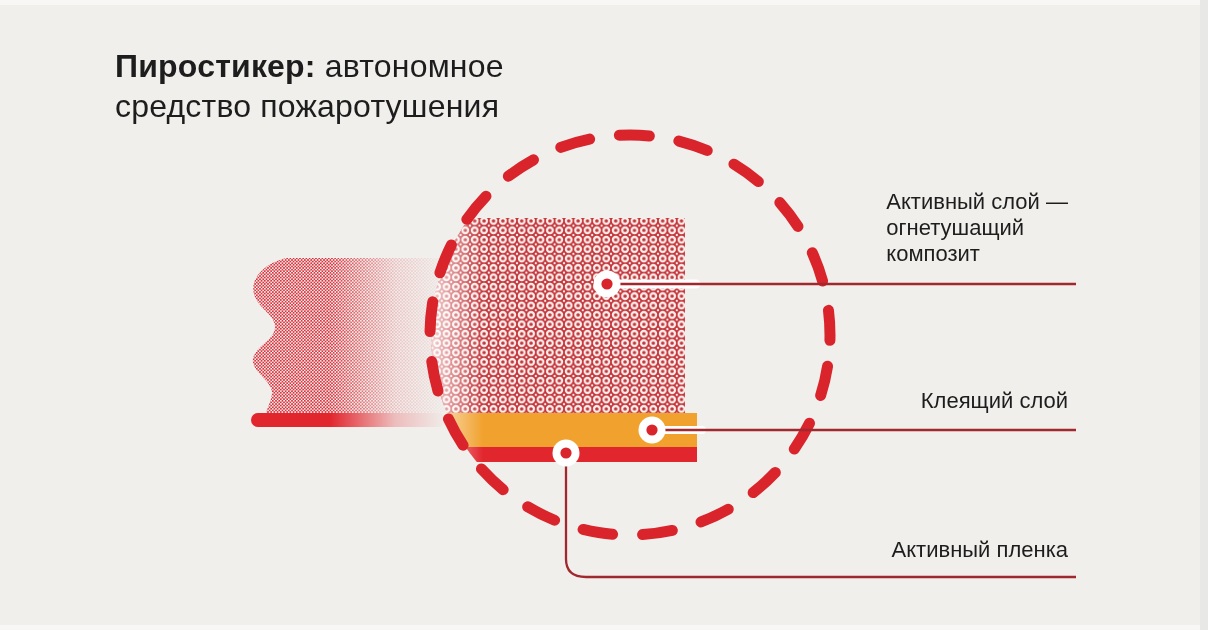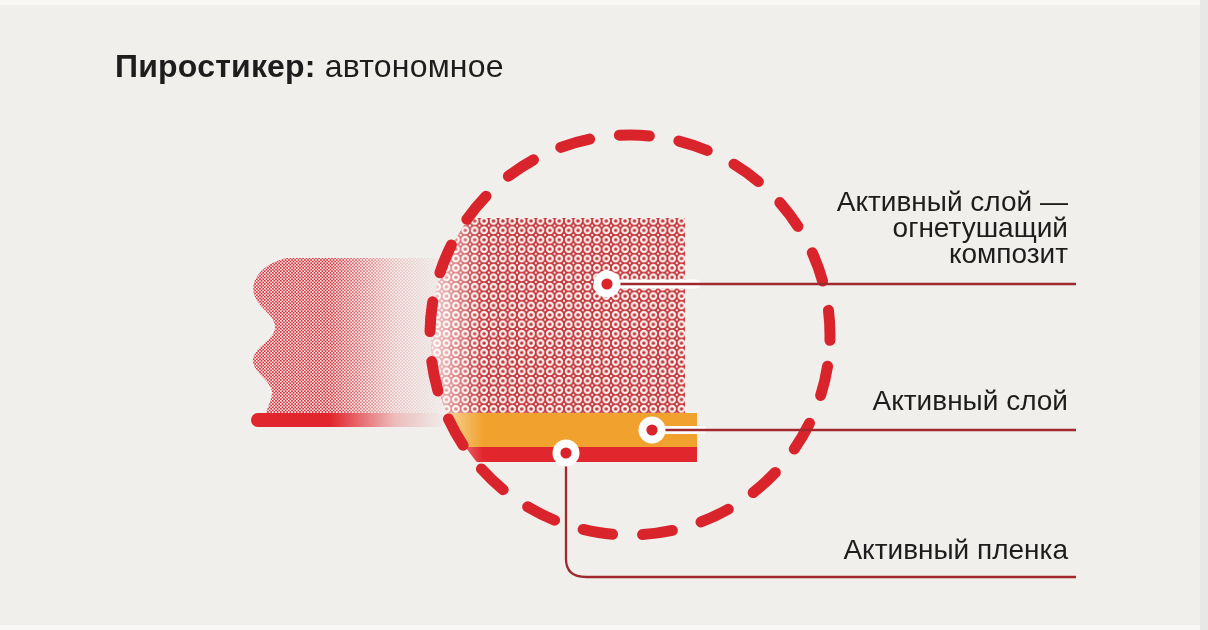--- a/index.html
+++ b/index.html
@@ -7,22 +7,22 @@
     position:relative;width:1200px;height:630px;overflow:hidden;
     font-family:"Liberation Sans",sans-serif;
   }
   .stage svg{position:absolute;left:0;top:0;display:block;}
   .title{
     position:absolute;left:115px;top:46px;
     font-size:32px;line-height:40px;color:#1d1d1d;letter-spacing:.2px;
   }
   .title .b{font-weight:700;}
   .label{
-    position:absolute;right:132px;text-align:right;
-    font-size:28px;line-height:26px;color:#1d1d1d;white-space:pre-line;
+    position:absolute;right:132px;text-align:left;
+    font-size:22px;line-height:26px;color:#1d1d1d;white-space:pre-line;
   }
   #label-active{top:189px;}
   #label-adhesive{top:388px;}
   #label-film{top:537px;}
 </style>
 </head>
 <body>
 
 <div class="stage">
 
@@ -99,21 +99,22 @@
     <g>
       <path d="M 566 453 L 566 559 Q 566 577 586 577 L 1076 577" fill="none" stroke="#a1282e" stroke-width="2.3"></path>
       <circle cx="566" cy="453" r="13.5" fill="#ffffff"></circle>
       <circle cx="566" cy="453" r="5.6" fill="#da242c"></circle>
     </g>
   </svg>
 
   <div class="title">
     <span class="b">Пиростикер:</span>
     <span>автономное</span><br>
+    <span>средство пожаротушения</span>
   </div>
 
   <div class="label" id="label-active">Активный слой —
 огнетушащий
 композит</div>
-  <div class="label" id="label-adhesive">Активный слой</div>
+  <div class="label" id="label-adhesive">Клеящий слой</div>
   <div class="label" id="label-film">Активный пленка</div>
 
 </div>
 
 </body></html>

